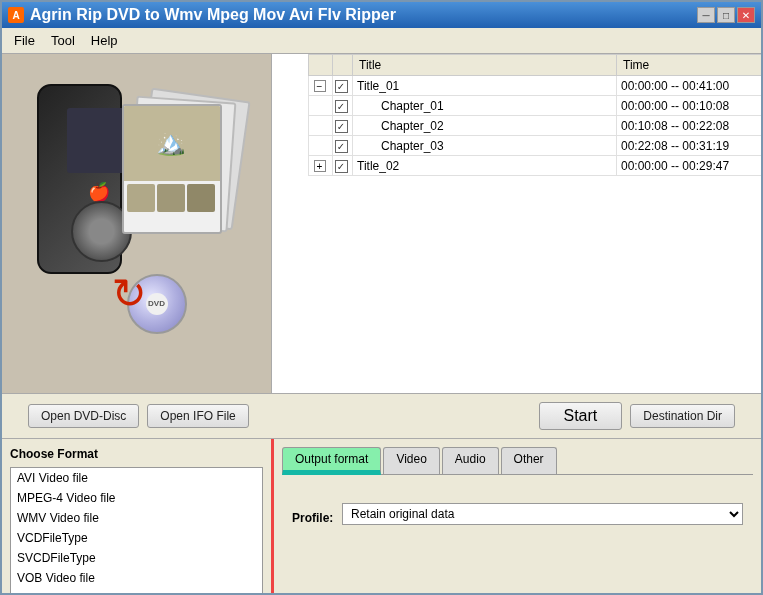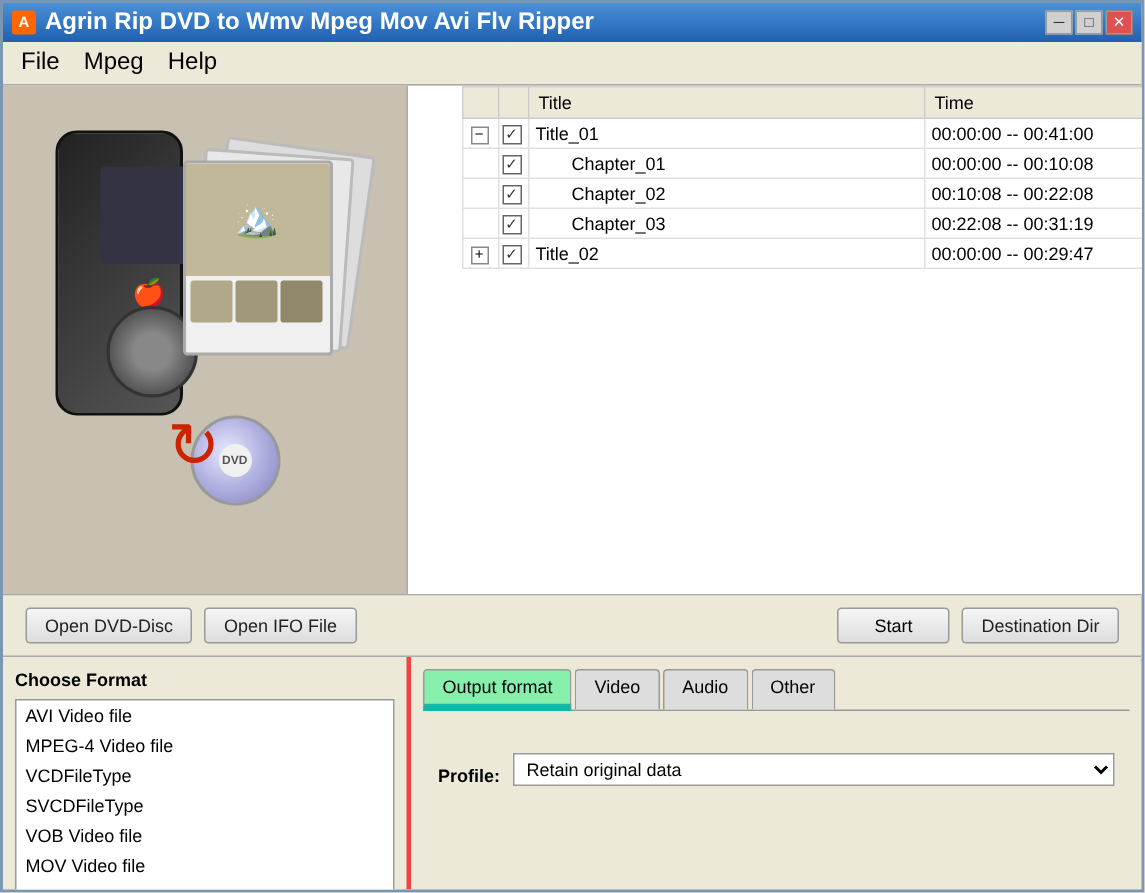--- a/index.html
+++ b/index.html
@@ -69,21 +69,21 @@
     .menu-bar {
       background: #ece9d8;
       padding: 2px 4px;
       display: flex;
       gap: 0;
       border-bottom: 1px solid #aaa;
     }
     .menu-item {
       padding: 3px 8px;
       cursor: pointer;
-      font-size: 16px;
+      font-size: 13px;
     }
     .main-content {
       display: flex;
       flex: 1;
       flex-direction: column;
       overflow: hidden;
     }
     .top-section {
       display: flex;
       height: 340px;
@@ -208,21 +208,21 @@
       align-items: center;
       justify-content: center;
       margin-right: 3px;
     }
     .checkbox.checked::after {
       content: '✓';
       font-size: 10px;
       color: #333;
     }
     .buttons-bar {
-      padding: 8px 15px;
+      padding: 8px 26px;
       display: flex;
       gap: 8px;
       background: #ece9d8;
       border-bottom: 1px solid #aaa;
       align-items: center;
     }
     .btn {
       padding: 4px 12px;
       background: linear-gradient(to bottom, #f5f5f5, #ddd);
       border: 1px solid #999;
@@ -230,21 +230,21 @@
       cursor: pointer;
       font-size: 12px;
       color: #222;
     }
     .btn-start {
       padding: 4px 24px;
       background: linear-gradient(to bottom, #f5f5f5, #ddd);
       border: 1px solid #999;
       border-radius: 3px;
       cursor: pointer;
-      font-size: 12px;
+      font-size: 16px;
     }
     .spacer { flex: 1; }
     .bottom-section {
       display: flex;
       flex: 1;
       min-height: 0;
     }
     .format-panel {
       width: 272px;
       padding: 8px;
@@ -325,21 +325,21 @@
     </div>
     <div class="title-buttons">
       <div class="title-btn">─</div>
       <div class="title-btn">□</div>
       <div class="title-btn close">✕</div>
     </div>
   </div>
 
   <div class="menu-bar">
     <div class="menu-item">File</div>
-    <div class="menu-item">Mpeg</div>
+    <div class="menu-item">Tool</div>
     <div class="menu-item">Help</div>
   </div>
 
   <div class="main-content">
 
     <div class="top-section">
 
       <div class="left-panel">
         <div class="ipod-graphic">
 
@@ -426,20 +426,21 @@
       <button class="btn">Destination Dir</button>
     </div>
 
     <div class="bottom-section">
 
       <div class="format-panel">
         <div class="format-title">Choose Format</div>
         <div class="format-list" id="format-list">
             <div class="format-item">AVI Video file</div>
             <div class="format-item">MPEG-4 Video file</div>
+            <div class="format-item">WMV Video file</div>
             <div class="format-item">VCDFileType</div>
             <div class="format-item">SVCDFileType</div>
             <div class="format-item">VOB Video file</div>
             <div class="format-item">MOV Video file</div>
           </div>
       </div>
 
       <div class="output-panel">
         <div class="tabs" id="tabs-container">
             <div class="tab active">Output format</div>

